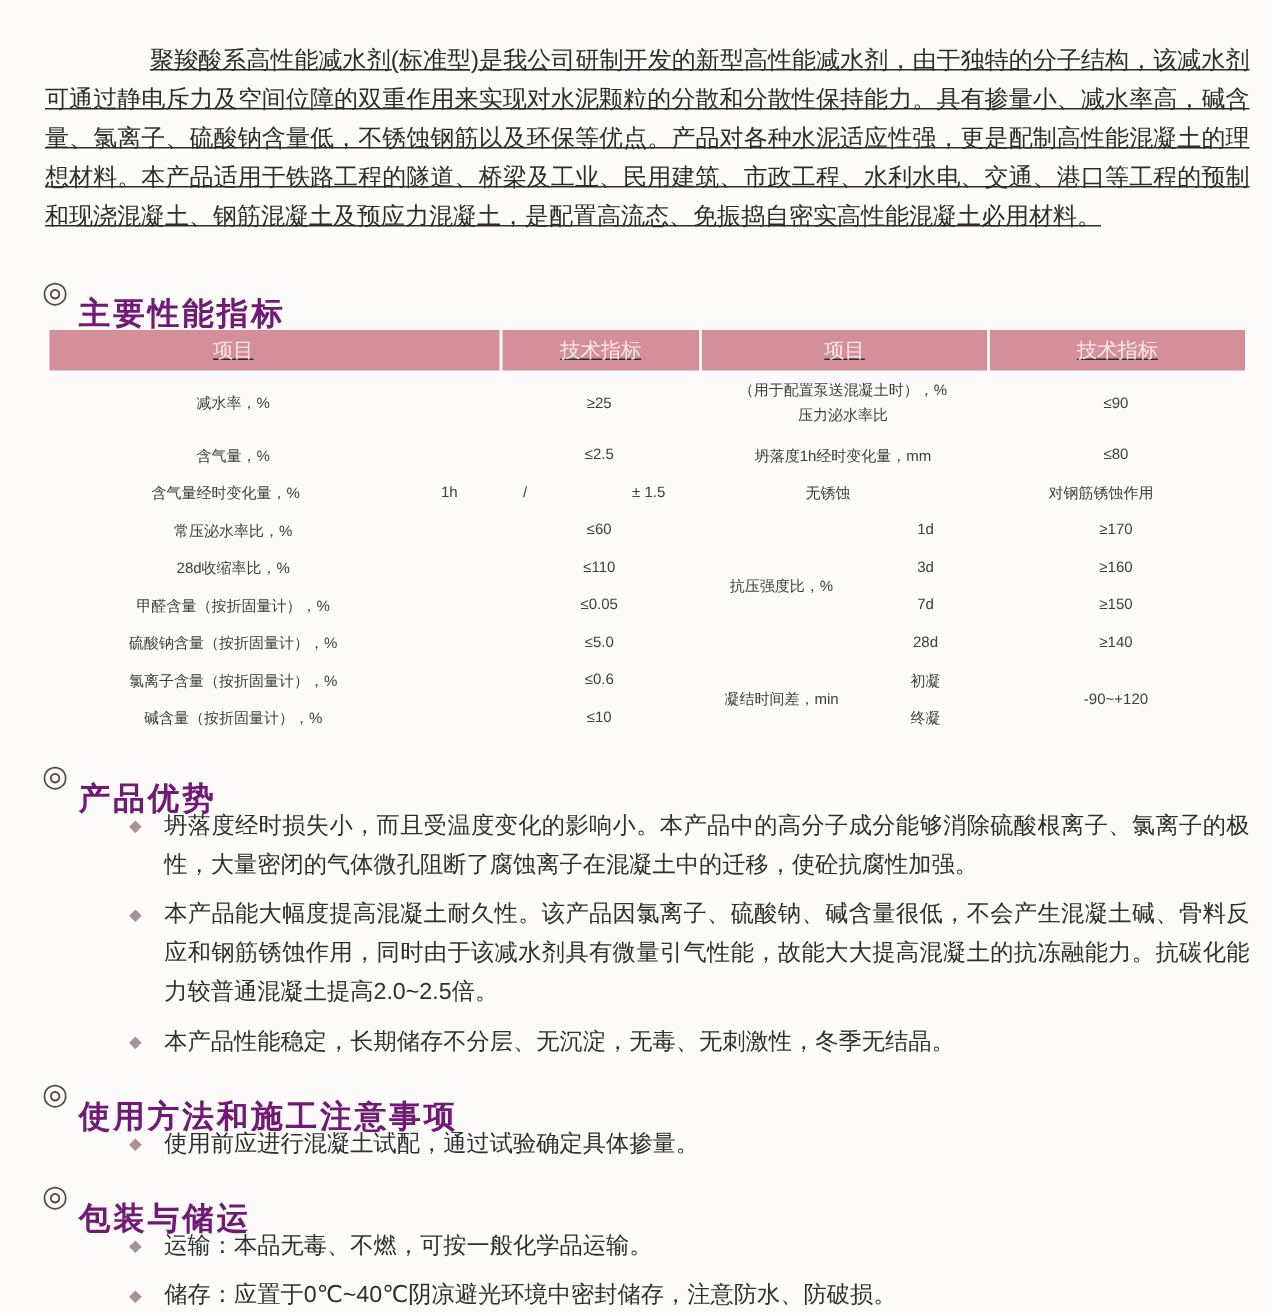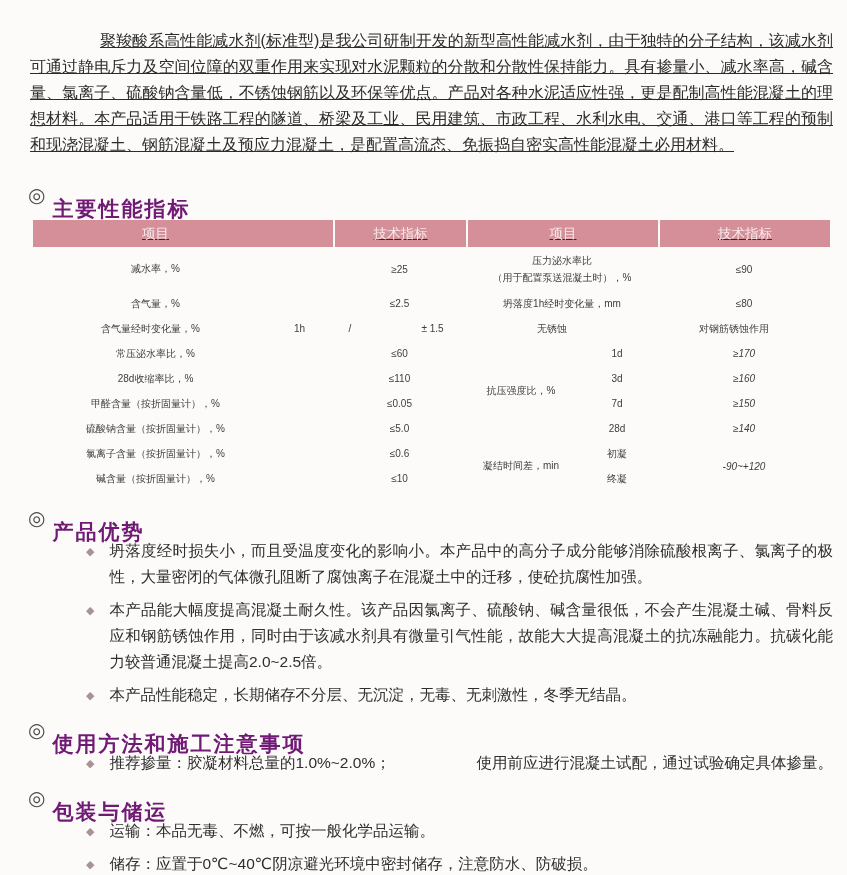--- a/index.html
+++ b/index.html
@@ -85,21 +85,21 @@
   .group { display: flex; }
   .group-strength { height: 100px; }
   .group-setting  { height: 50px; }
   .g-label {
     width: 110px;
     display: flex; align-items: center; justify-content: center;
     text-align: center;
   }
   .g-ages { width: 82px; }
   .g-ages > div { height: 25px; display: flex; align-items: center; justify-content: center; }
-  .g-vals { width: 172px; font-style: italic; }
+  .g-vals { width: 172px; }
   .g-vals > div { height: 25px; display: flex; align-items: center; justify-content: center; }
   .g-vals.single { display: flex; align-items: center; justify-content: center; }
 
   
   .bullets { list-style: none; margin: 5px 0 0 0; padding: 0; }
   .bullet-item {
     display: flex;
     margin: 0 14px 7px 86px;
   }
   .bullet {
@@ -178,22 +178,22 @@
         </div>
         <div class="tr">
           <div class="td item">碱含量（按折固量计），%</div>
           <div class="td val">≤10</div>
         </div>
       </div>
 
       <div class="half-right">
         <div class="tr h44">
           <div class="td item3 two-line">
+            <div>（用于配置泵送混凝土时），%</div>
             <div>压力泌水率比</div>
-            <div>（用于配置泵送混凝土时），%</div>
           </div>
           <div class="td val4">≤90</div>
         </div>
         <div class="tr">
           <div class="td item3">坍落度1h经时变化量，mm</div>
           <div class="td val4">≤80</div>
         </div>
         <div class="tr">
           <div class="td val4">无锈蚀</div>
           <div class="td item3">对钢筋锈蚀作用</div>
@@ -248,21 +248,20 @@
   </ul>
 
   <div class="section-heading sh-usage">
     <span class="marker">◎</span>
     <span class="heading-text">使用方法和施工注意事项</span>
   </div>
   <ul class="bullets">
     <li class="bullet-item">
       <span class="bullet">◆</span>
       <span class="bullet-text usage-line">
-        <span>推荐掺量：胶凝材料总量的1.0%~2.0%；</span>
         <span>使用前应进行混凝土试配，通过试验确定具体掺量。</span>
       </span>
     </li>
   </ul>
 
   <div class="section-heading sh-packaging">
     <span class="marker">◎</span>
     <span class="heading-text">包装与储运</span>
   </div>
   <ul class="bullets">

